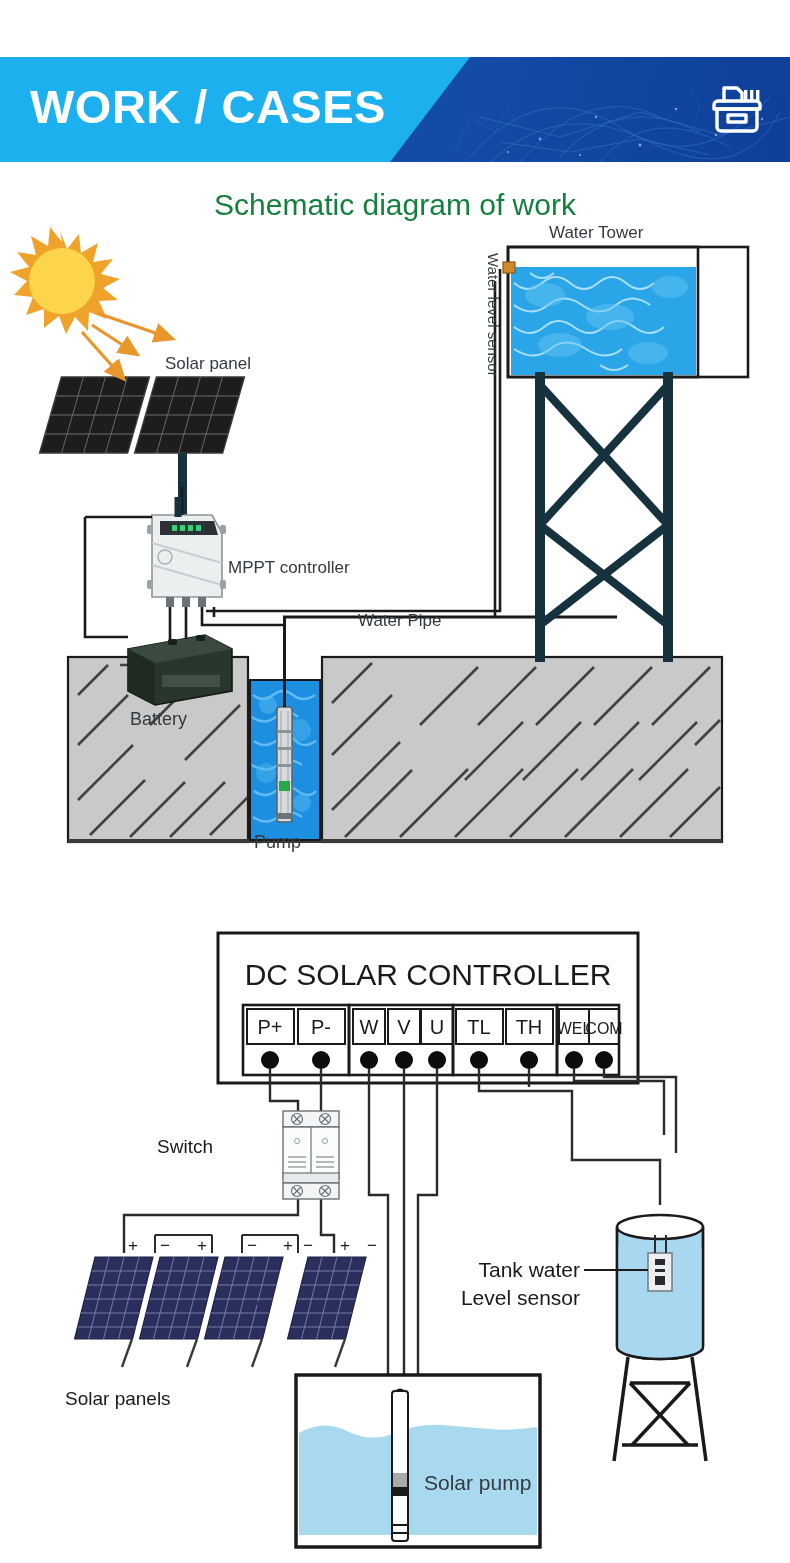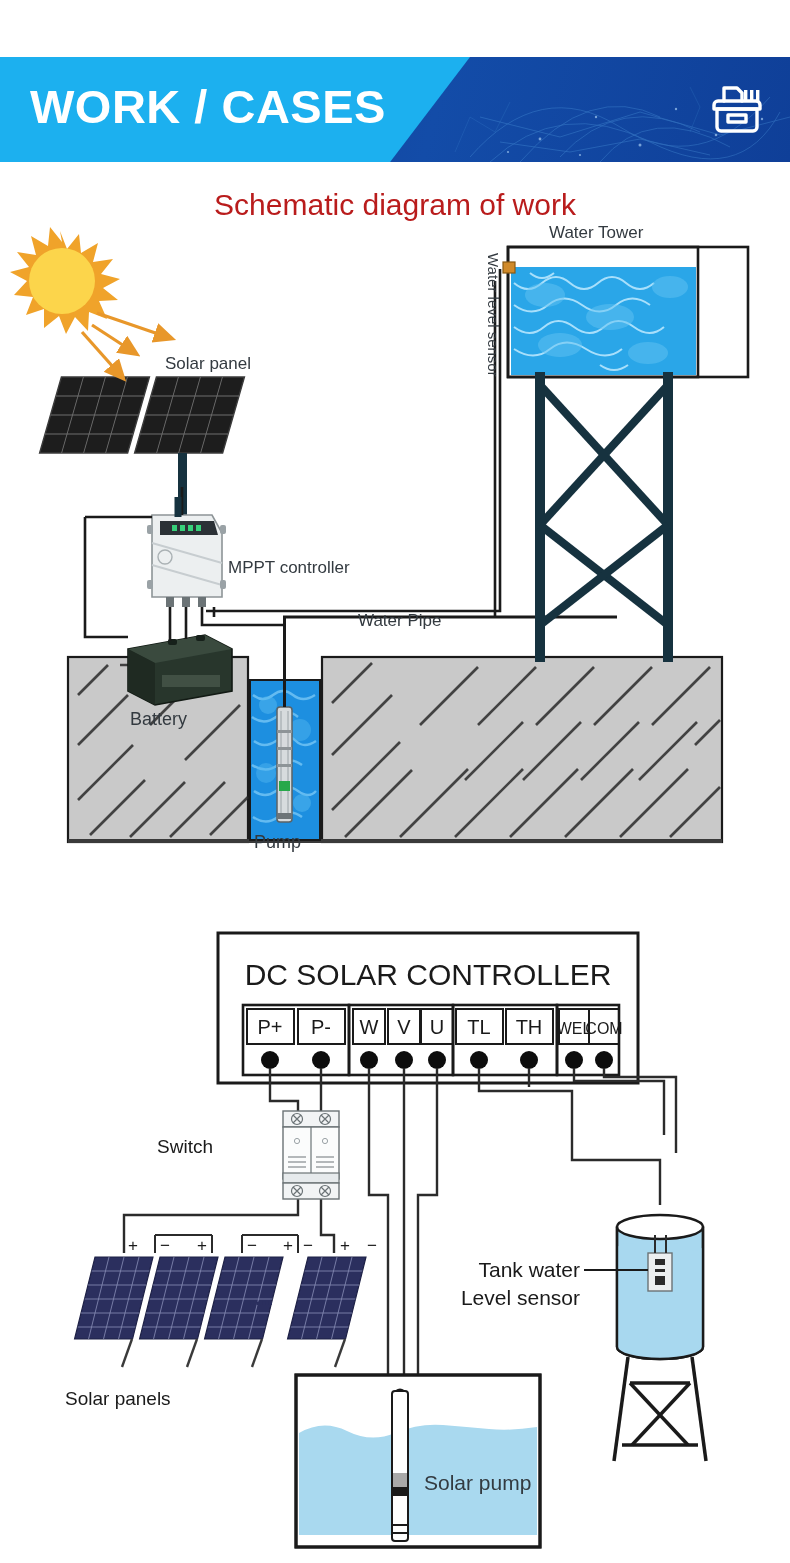--- a/index.html
+++ b/index.html
@@ -30,21 +30,21 @@
     position:absolute; left: 30px; top: 22px;
     font-size: 47px; font-weight: 700; color:#ffffff;
     letter-spacing: 0.5px; font-family:"Liberation Sans", sans-serif;
     white-space: nowrap;
   }
   #banner-icon { position:absolute; right: 22px; top: 22px; width:62px; height:62px; }
 
   
   #section-title {
     position:absolute; left:0; top:188px; width:790px; text-align:center;
-    font-size: 30px; color:#b91c1c; font-family:"Liberation Sans", sans-serif;
+    font-size: 30px; color:#15803d; font-family:"Liberation Sans", sans-serif;
     font-weight: 400;
   }
 
   
   .diagram { position:absolute; left:0; }
   #diagram-top { top: 225px; width: 790px; height: 640px; }
   #diagram-bottom { top: 905px; width: 790px; height: 650px; }
 
   .dlabel {
     font-family:"Liberation Sans", sans-serif;

